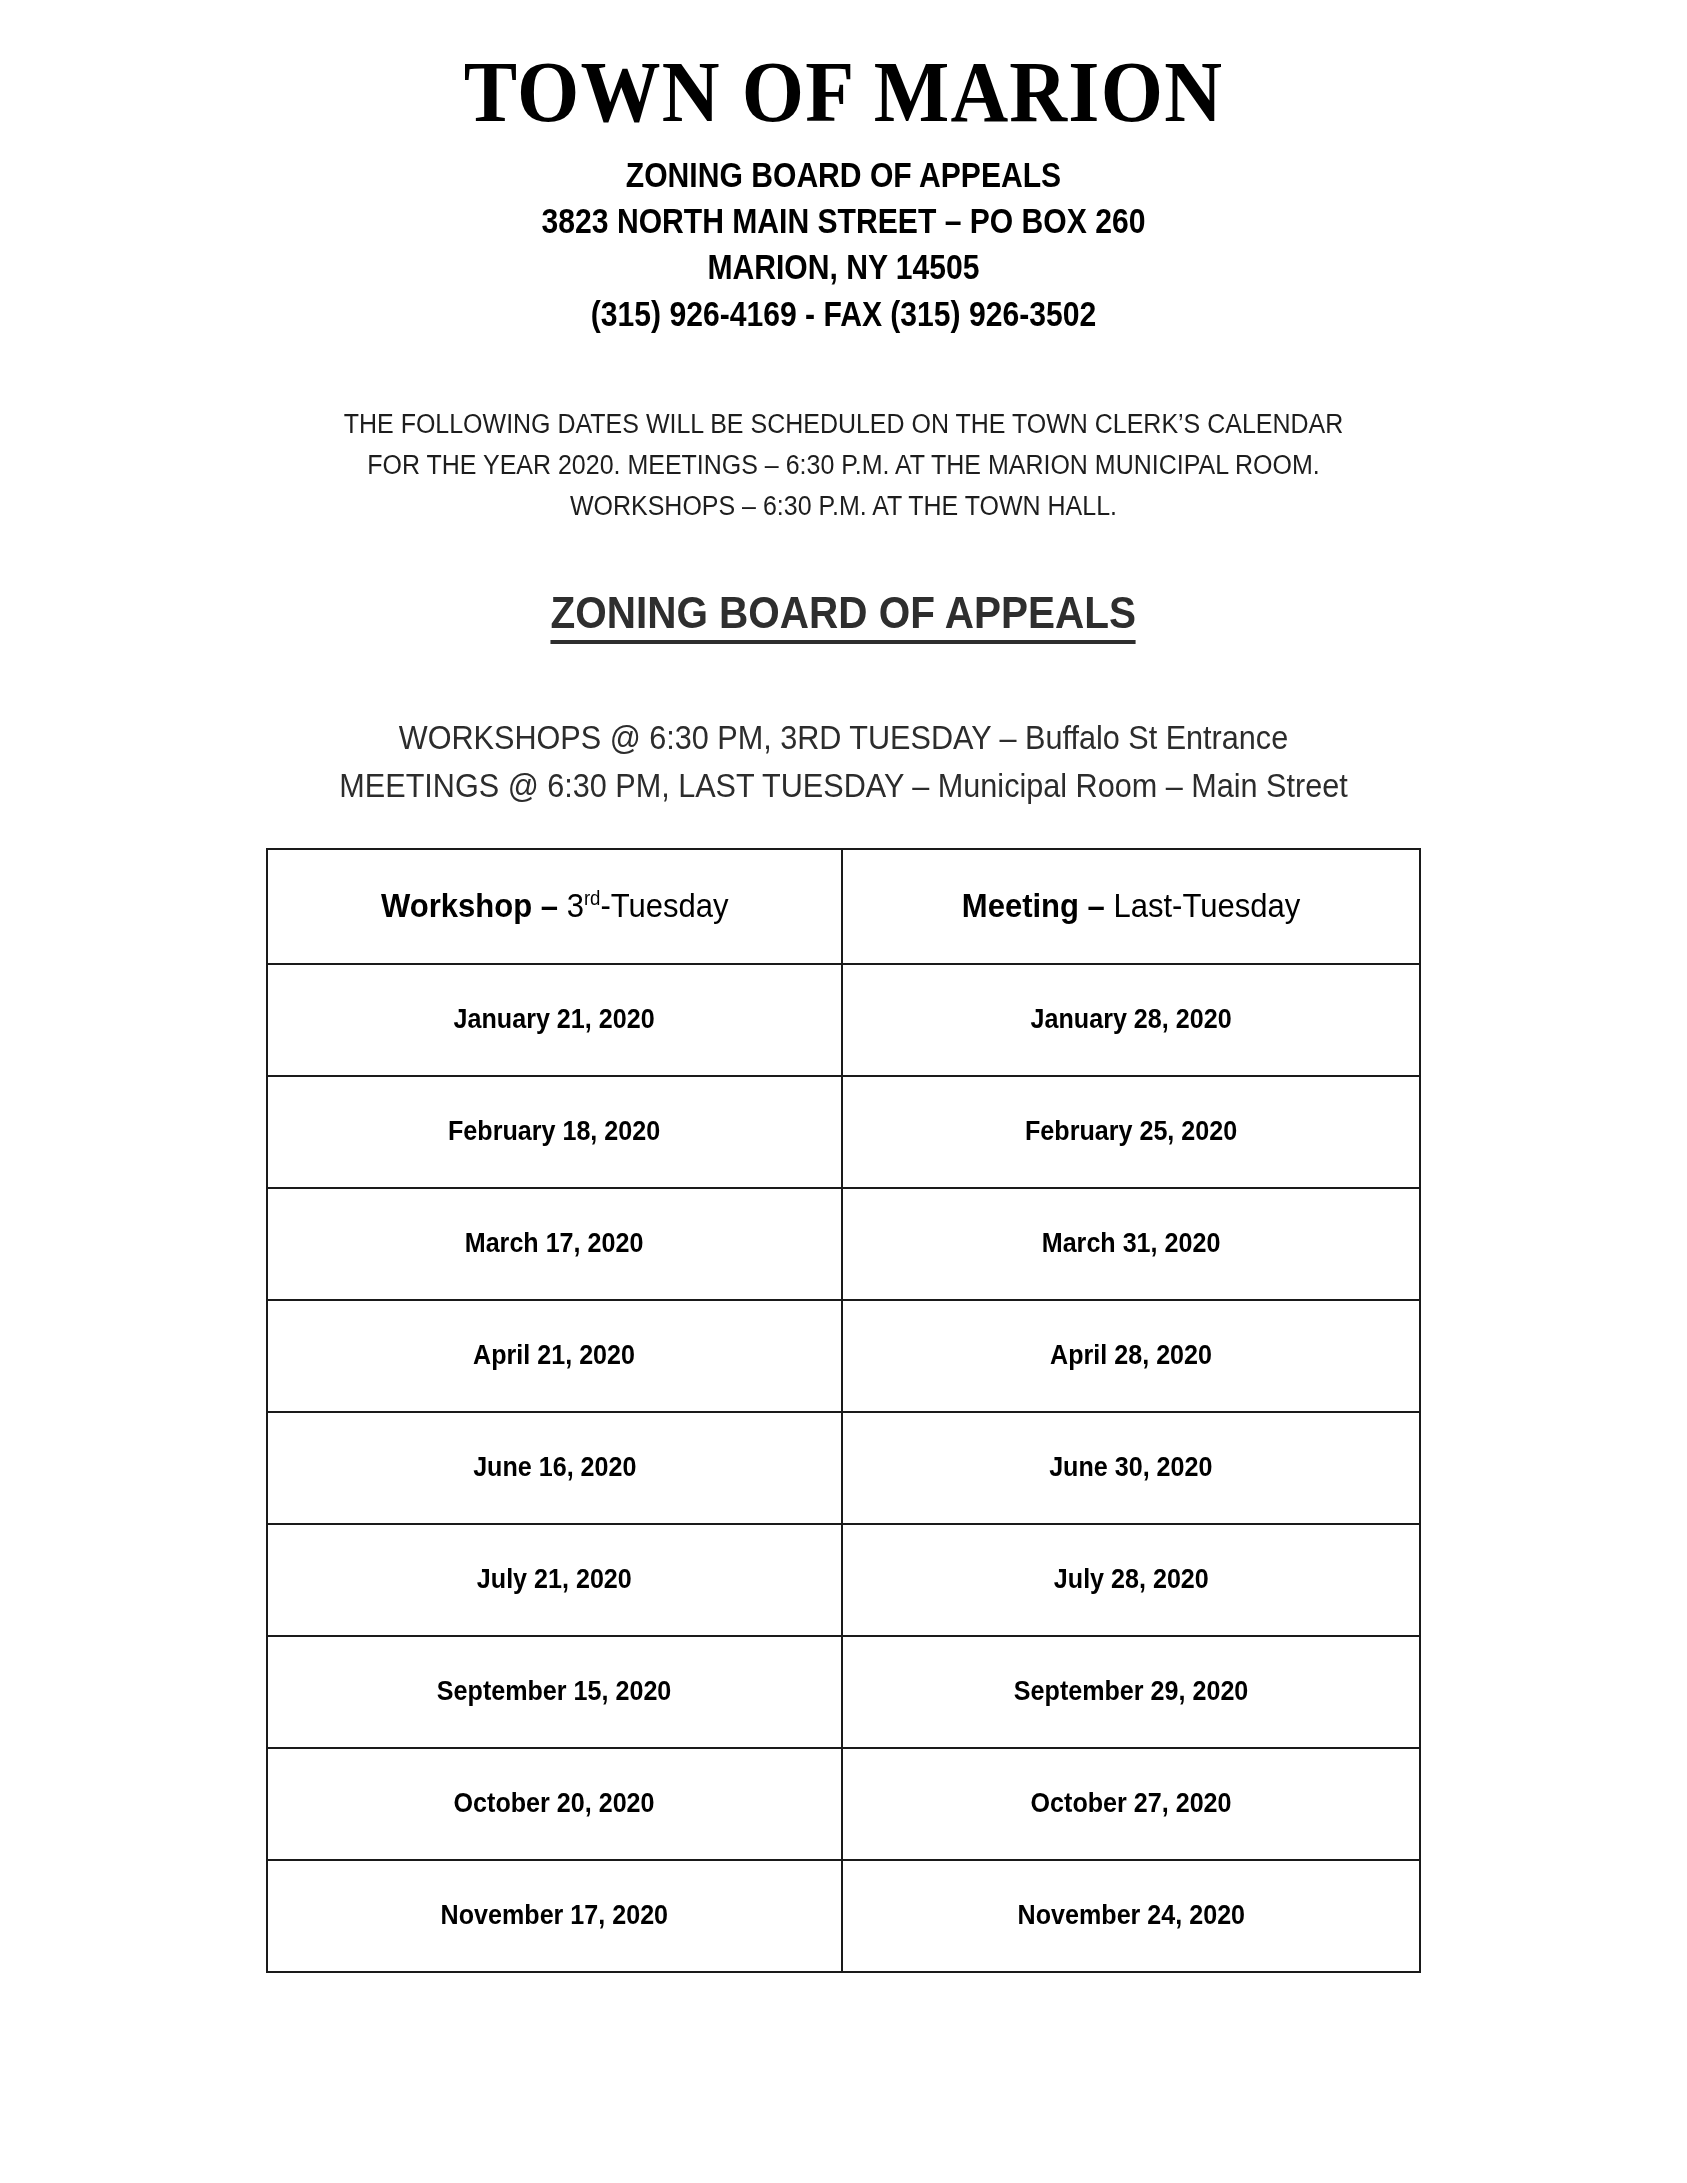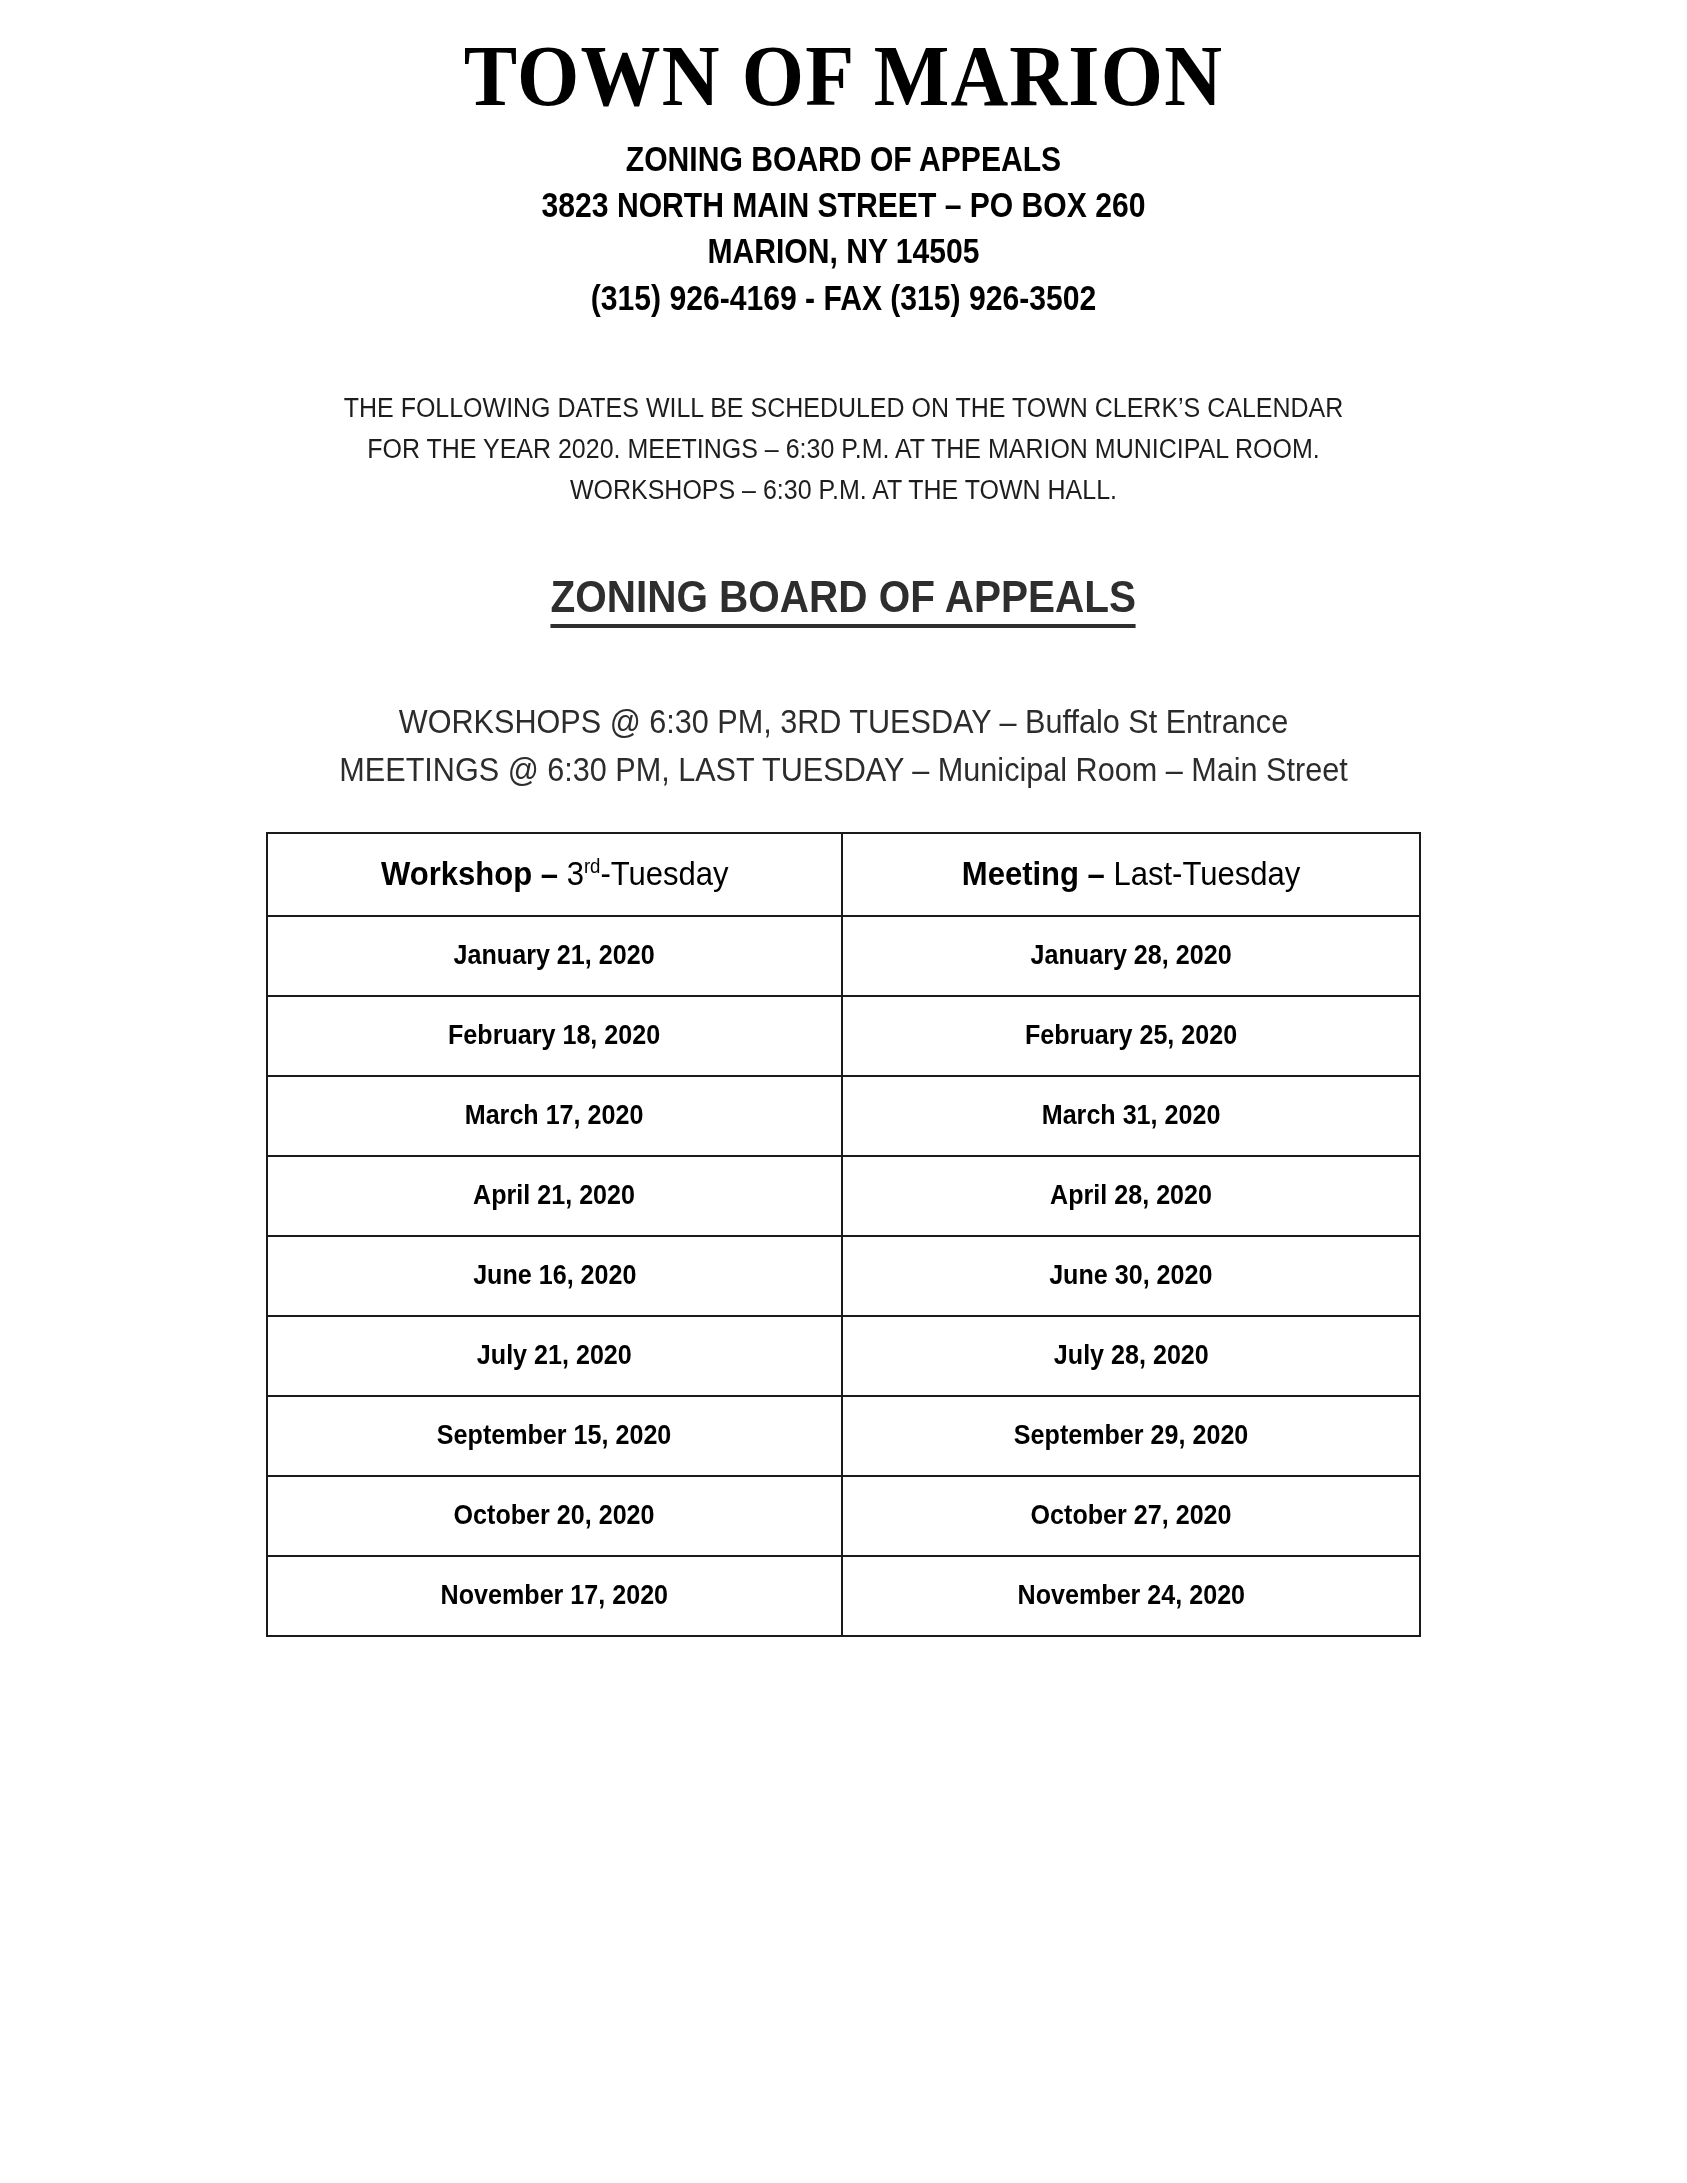--- a/index.html
+++ b/index.html
@@ -20,21 +20,21 @@
     width: 1687px;
     height: 2183px;
     box-sizing: border-box;
     padding: 0;
     overflow: hidden;
   }
 
   
   .masthead {
     text-align: center;
-    padding-top: 32px;
+    padding-top: 48px;
   }
   .town-title {
     font-family: "Liberation Serif", "DejaVu Serif", serif;
     font-weight: bold;
     font-size: 87px;
     line-height: 1.0;
     letter-spacing: 1.3px;
     color: #000000;
     transform: scaleX(0.92);
     transform-origin: center;
@@ -114,21 +114,21 @@
   table.schedule {
     border-collapse: collapse;
     width: 1153px;
     table-layout: fixed;
   }
   table.schedule td,
   table.schedule th {
     border: 2px solid #1a1a1a;
     text-align: center;
     vertical-align: middle;
-    padding: 0;
+    padding: 16px;
   }
   table.schedule th {
     height: 81px;
   }
   table.schedule td {
     height: 78px;
   }
   .col-workshop { width: 575px; }
   .col-meeting  { width: 578px; }
 

